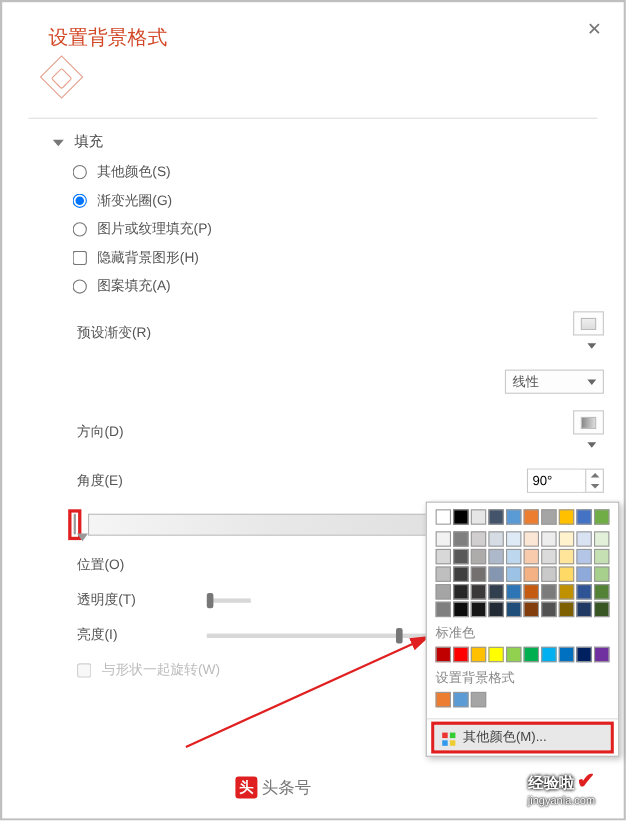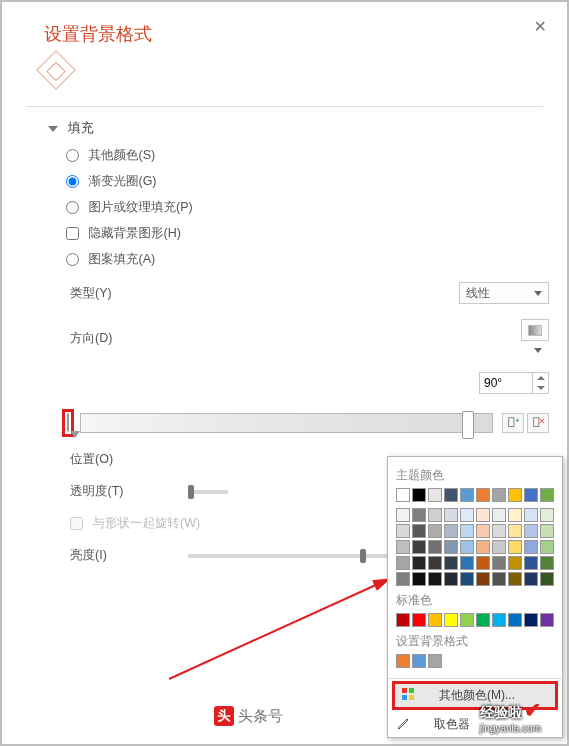--- a/index.html
+++ b/index.html
@@ -52,21 +52,21 @@
 .disabled { color: #bbb; }
 .arrow-svg { position:absolute; left:150px; top:555px; pointer-events:none; }
 .popup { position:absolute; left:373px; top:442px; width:176px; background:#fff; border:1px solid #b5b5b5; box-shadow:2px 2px 6px rgba(0,0,0,0.25); font-size:12px; color:#444; }
 .popup .pad { padding:6px 8px 2px 8px; }
 .popup .hdr { color:#888; margin:4px 0 4px 0; }
 .swatch-grid { display:grid; grid-template-columns: repeat(10, 14px); gap:2px; margin-bottom:6px; }
 .swatch { width:14px; height:14px; border:1px solid #999; }
 .swatch-row { display:flex; gap:2px; margin-bottom:6px; }
 .swatch-row .swatch { width:14px; height:14px; }
 .popup-sep { border-top:1px solid #ddd; margin:2px 0; }
-.popup-item { padding:4px 8px; display:flex; align-items:flex-start; gap:24px; }
+.popup-item { padding:4px 8px; display:flex; align-items:flex-end; gap:6px; }
 .popup-item.hl { background:#e8e8e8; }
 .redbox3 { border:3px solid #e02020; margin:2px 4px; }
 .redbox3 .popup-item { padding:3px 6px; }
 .eye-dropper { width:14px; height:14px; }
 .corner-logo { position:absolute; right:14px; bottom:10px; font-size:14px; font-weight:bold; color:#fff; text-shadow:0 0 3px #000,0 0 3px #000; }
 .corner-logo .chk { color:#e02020; font-size:20px; text-shadow:none; margin-left:2px; }
 .corner-sub { position:absolute; right:14px; bottom:-2px; font-size:10px; color:#fff; text-shadow:0 0 2px #000,0 0 2px #000; }
 .toutiao { position:absolute; left:200px; bottom:6px; display:flex; align-items:center; gap:4px; font-size:15px; color:#777; }
 .toutiao .t-icon { width:20px; height:20px; background:#e02020; border-radius:3px; display:flex; align-items:center; justify-content:center; color:#fff; font-weight:bold; font-size:13px; }
 </style>
@@ -90,28 +90,32 @@
     <div class="options">
       <label><input type="radio" name="fill" style=""> <span>其他颜色(S)</span></label>
       <label><input type="radio" name="fill" checked="" style=""> <span>渐变光圈(G)</span></label>
       <label><input type="radio" name="fill" style=""> <span>图片或纹理填充(P)</span></label>
       <label><input type="checkbox" style=""> <span>隐藏背景图形(H)</span></label>
       <label><input type="radio" name="fill" style=""> <span>图案填充(A)</span></label>
     </div>
 
     <div class="props">
       <div class="prop-row">
-        <span class="lbl">类型(Y)</span>
+        <span class="lbl">预设渐变(R)</span>
+        <span class="ctrl"><span class="dd small"><span class="sq"></span><span class="arrow"></span></span></span>
+      </div>
+      <div class="prop-row">
         <span class="ctrl"><span class="dd wide"><span>线性</span><span class="arrow"></span></span></span>
       </div>
       <div class="prop-row">
         <span class="lbl">方向(D)</span>
         <span class="ctrl"><span class="dd small dir"><span class="sq"></span><span class="arrow"></span></span></span>
       </div>
       <div class="prop-row">
+        <span class="lbl">角度(E)</span>
         <span class="ctrl"><span class="spin"><input value="90°" style=""><span class="ud"></span></span></span>
       </div>
     </div>
 
     <div class="grad-wrap">
       <span class="redbox1">
         <span class="stop-thumb"></span>
       </span>
       <div class="grad-bar"></div>
       <span class="smallbtn">
@@ -133,43 +137,42 @@
     <div class="props" style="margin-top:14px;">
       <div class="prop-row">
         <span class="lbl">位置(O)</span>
       </div>
       <div class="prop-row">
         <span class="lbl">透明度(T)</span>
         <div class="slider-track" style="max-width:40px;">
             <span class="slider-thumb" style="left:0;"></span>
           </div>
       </div>
-      <div class="prop-row disabled">
-        <label><input type="checkbox" disabled="" style="margin-right: 6px; vertical-align: middle;"> <span>与形状一起旋转(W)</span></label>
-      </div>
       <div class="prop-row">
         <span class="lbl">亮度(I)</span>
         <div class="slider-track">
             <span class="slider-thumb" style="left:48%;"></span>
           </div>
+      </div>
+      <div class="prop-row disabled">
+        <label><input type="checkbox" disabled="" style="margin-right: 6px; vertical-align: middle;"> <span>与形状一起旋转(W)</span></label>
       </div>
     </div>
 
     <svg class="arrow-svg" width="240" height="120">
       <defs>
           <marker id="ah" markerWidth="10" markerHeight="10" refX="8" refY="3" orient="auto">
             <path d="M0,0 L9,3 L0,6 Z" fill="#e02020"></path>
           </marker>
         </defs>
       <line x1="5" y1="110" x2="225" y2="10" stroke="#e02020" stroke-width="2" marker-end="url(#ah)"></line>
     </svg>
 
     <div class="popup">
       <div class="pad">
-        <div class="hdr">主题颜色</div>
         <div class="swatch-grid" id="theme-top">
             <div class="swatch" style="background: rgb(255, 255, 255);"></div>
             <div class="swatch" style="background: rgb(0, 0, 0);"></div>
             <div class="swatch" style="background: rgb(231, 230, 230);"></div>
             <div class="swatch" style="background: rgb(68, 84, 106);"></div>
             <div class="swatch" style="background: rgb(91, 155, 213);"></div>
             <div class="swatch" style="background: rgb(237, 125, 49);"></div>
             <div class="swatch" style="background: rgb(165, 165, 165);"></div>
             <div class="swatch" style="background: rgb(255, 192, 0);"></div>
             <div class="swatch" style="background: rgb(68, 114, 196);"></div>
@@ -252,26 +255,20 @@
         <div class="popup-item hl">
           <svg width="14" height="14" viewBox="0 0 14 14">
               <rect x="1" y="1" width="5" height="5" fill="#e33"></rect>
               <rect x="8" y="1" width="5" height="5" fill="#3c3"></rect>
               <rect x="1" y="8" width="5" height="5" fill="#39e"></rect>
               <rect x="8" y="8" width="5" height="5" fill="#ec3"></rect>
             </svg>
           <span>其他颜色(M)...</span>
         </div>
       </div>
-      <div class="popup-item">
-        <svg class="eye-dropper" viewBox="0 0 14 14">
-            <path d="M2 12 L5 9 L9 5 L11 3 L12 4 L10 6 L6 10 L3 13 Z" fill="none" stroke="#555"></path>
-          </svg>
-        <span>取色器</span>
-      </div>
     </div>
 
     <div class="toutiao">
       <span class="t-icon">头</span>
       <span>头条号</span>
     </div>
     <div class="corner-logo"><span>经验啦</span><span class="chk">✔</span></div>
     <div class="corner-sub">jingyanla.com</div>
   </div>
 </div>

